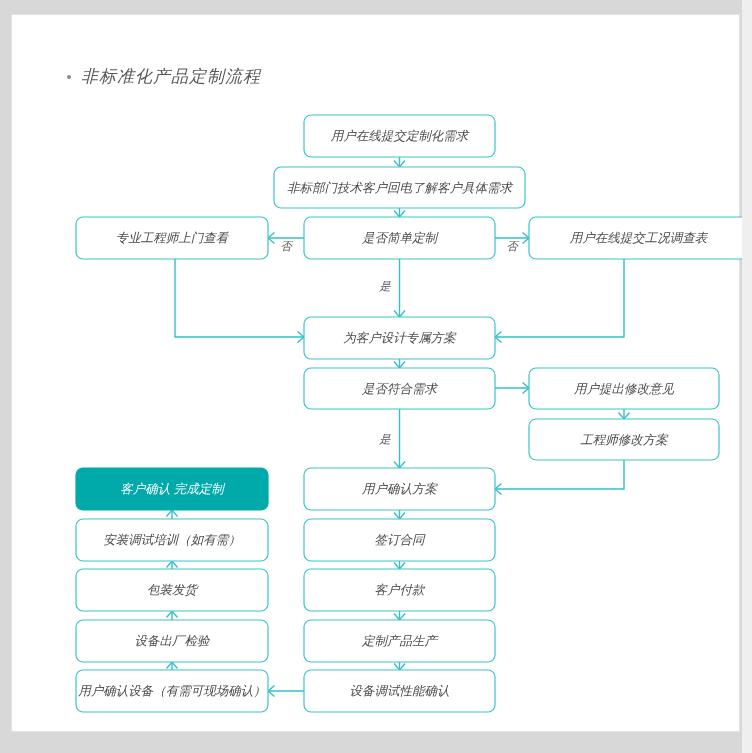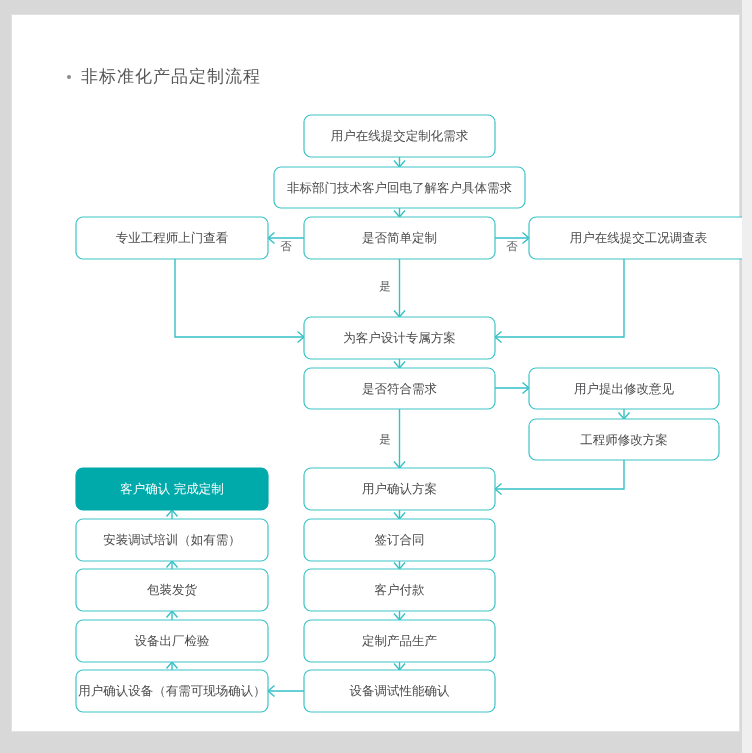--- a/index.html
+++ b/index.html
@@ -18,20 +18,21 @@
   #card {
     position: absolute;
     left: 11px;
     top: 14px;
     width: 729px;
     height: 718px;
     background: #ffffff;
     border: 1px solid #e2e2e2;
     box-shadow: 0 0 0 0 rgba(0,0,0,0);
     box-sizing: border-box;
+    font-style: italic;
   }
   #title-row {
     position: absolute;
     left: 55px;
     top: 50px;
     display: flex;
     align-items: center;
     gap: 10px;
   }
   #title-bullet {

